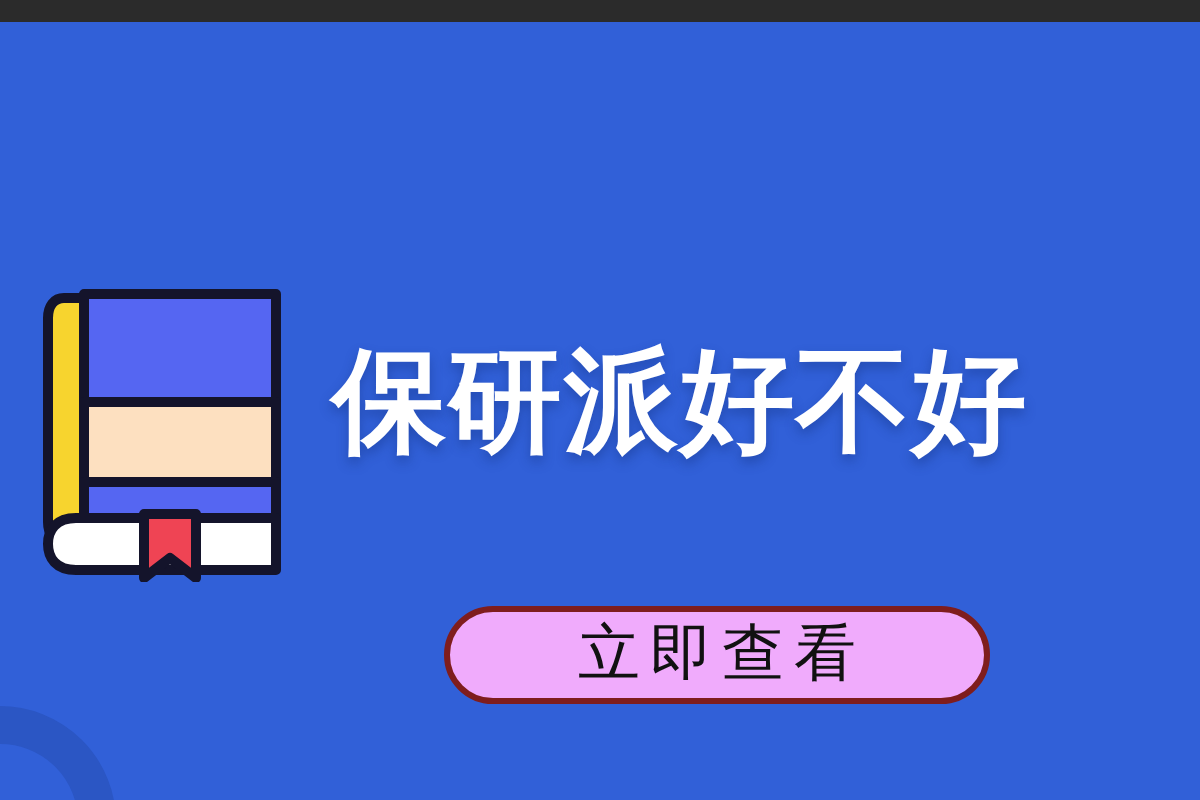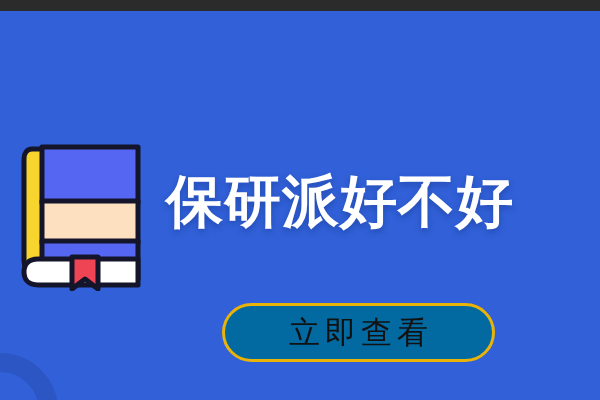--- a/index.html
+++ b/index.html
@@ -58,24 +58,24 @@
     white-space: nowrap;
     text-shadow: 0 3px 6px rgba(20, 50, 130, 0.45);
   }
 
   
   .cta-button {
     position: absolute;
     left: 222px;
     top: 292px;
     width: 273px;
-    height: 59px;
+    height: 49px;
     box-sizing: border-box;
-    background: #0369a1;
-    border: 3px solid #eab308;
+    background: #f0abfc;
+    border: 3px solid #7f1d1d;
     border-radius: 40px;
     display: flex;
     align-items: center;
     justify-content: center;
     cursor: pointer;
   }
   .cta-label {
     color: #111111;
     font-size: 31px;
     font-weight: normal;

